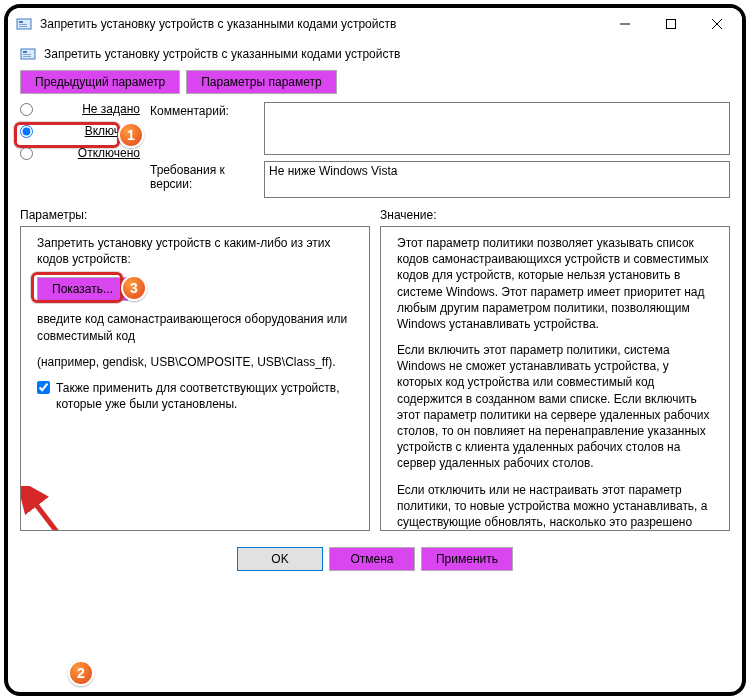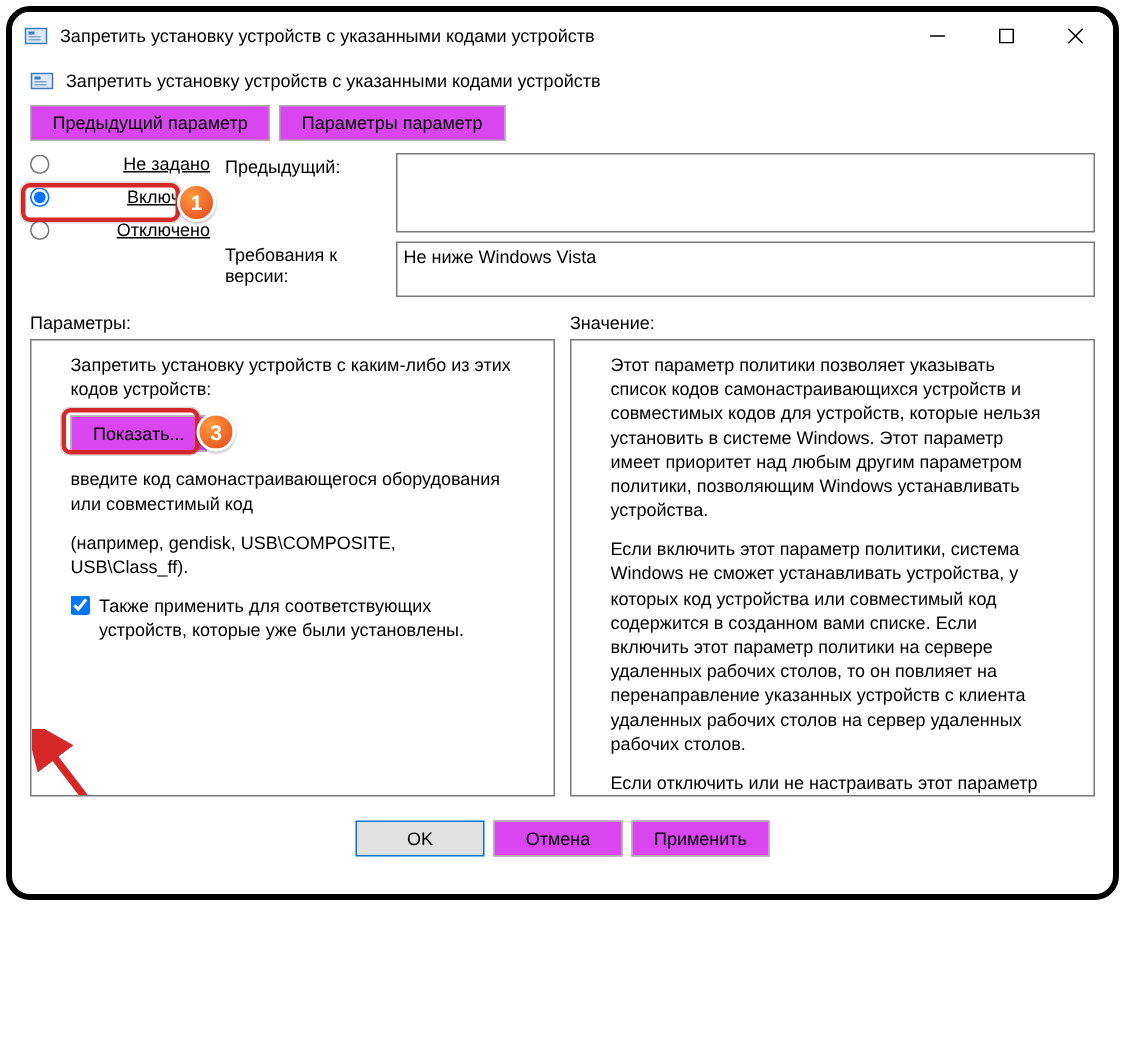--- a/index.html
+++ b/index.html
@@ -1,17 +1,17 @@
 <!DOCTYPE html>
 <html><head>
 <meta charset="utf-8">
 <style>
 * { box-sizing: border-box; margin: 0; padding: 0; font-family: "Segoe UI", Tahoma, sans-serif; font-size: 12px; }
 body { background: #fff; padding: 4px; }
-.frame { border: 4px solid #000; border-radius: 16px; width: 742px; height: 596px; overflow: hidden; position: relative; background: #fff; }
+.frame { border: 4px solid #000; border-radius: 16px; width: 742px; height: 692px; overflow: hidden; position: relative; background: #fff; }
 .titlebar { display: flex; align-items: center; height: 32px; padding: 0 2px 0 8px; background: #fff; }
 .titlebar .icon { width: 16px; height: 16px; margin-right: 8px; display: inline-flex; }
 .titlebar .title { flex: 1; }
 .winbtns { display: flex; }
 .winbtn { width: 46px; height: 32px; display: flex; align-items: center; justify-content: center; background: #fff; color: #000; }
 .content { padding: 6px 12px 8px 12px; }
 .header-row { display: flex; align-items: center; margin-bottom: 8px; }
 .header-row .icon { width: 16px; height: 16px; margin-right: 8px; }
 .nav-row { display: flex; gap: 6px; margin-bottom: 8px; }
 .btn { background: #d946ef; border: 1px solid #adadad; padding: 4px 14px; cursor: pointer; }
@@ -20,21 +20,21 @@
 .radio-item { display: flex; align-items: center; margin-bottom: 8px; justify-content: space-between; }
 .radio-item input { margin-right: 6px; }
 .radio-item label { text-decoration: underline; text-underline-offset: 1px; }
 .highlight { position: absolute; border: 3px solid #d62828; border-radius: 6px; box-shadow: 0 0 0 1px rgba(0,0,0,.15); }
 .badge { position: absolute; width: 26px; height: 26px; border-radius: 50%; background: radial-gradient(circle at 35% 30%, #ff9b3b, #e2451d); color: #fff; font-weight: bold; font-size: 14px; display: flex; align-items: center; justify-content: center; border: 2px solid #fff; box-shadow: 0 1px 2px rgba(0,0,0,.3); }
 .two-col { display: flex; gap: 10px; margin-top: 6px; }
 .label-col { width: 130px; padding-top: 2px; }
 textarea { width: 100%; font-family: inherit; font-size: 12px; border: 1px solid #7a7a7a; resize: none; padding: 2px 4px; line-height: 1.3; overflow-y: scroll; }
 .split-row { display: flex; gap: 10px; margin-top: 10px; }
 .split-row .left, .split-row .right { flex: 1; }
-.panel { border: 1px solid #7a7a7a; padding: 8px 26px; margin-top: 4px; line-height: 1.35; position: relative; overflow-y: scroll; }
+.panel { border: 1px solid #7a7a7a; padding: 8px 16px; margin-top: 4px; line-height: 1.35; position: relative; overflow-y: scroll; }
 .panel-left { height: 305px; }
 .panel-right { height: 305px; }
 .panel p { margin-bottom: 10px; }
 .chk-row { display: flex; align-items: flex-start; gap: 6px; }
 .chk-row input { margin-top: 1px; }
 .footer { display: flex; justify-content: center; gap: 6px; padding: 8px 12px; }
 .footer .btn { min-width: 86px; }
 .footer .btn.primary { border-color: #0078d7; background: #e1e1e1; }
 .arrow-svg { position: absolute; }
 .gp-icon svg { width: 16px; height: 16px; }
@@ -104,21 +104,21 @@
         <div class="radio-item">
           <input type="radio" name="state" style="">
           <label>Отключено</label>
         </div>
         <div class="highlight" style="left:-6px;top:20px;width:106px;height:26px;"></div>
         <div class="badge" style="left:98px;top:20px;">1</div>
       </div>
 
       <div style="flex:1;">
         <div class="two-col" style="margin-top:0;">
-          <div class="label-col">Предыдущий:</div>
+          <div class="label-col">Комментарий:</div>
           <textarea rows="3" style=""></textarea>
         </div>
         <div class="two-col">
           <div class="label-col">Требования к версии:</div>
           <textarea rows="2" readonly="" style="">Не ниже Windows Vista</textarea>
         </div>
       </div>
     </div>
 
     <div class="split-row">

